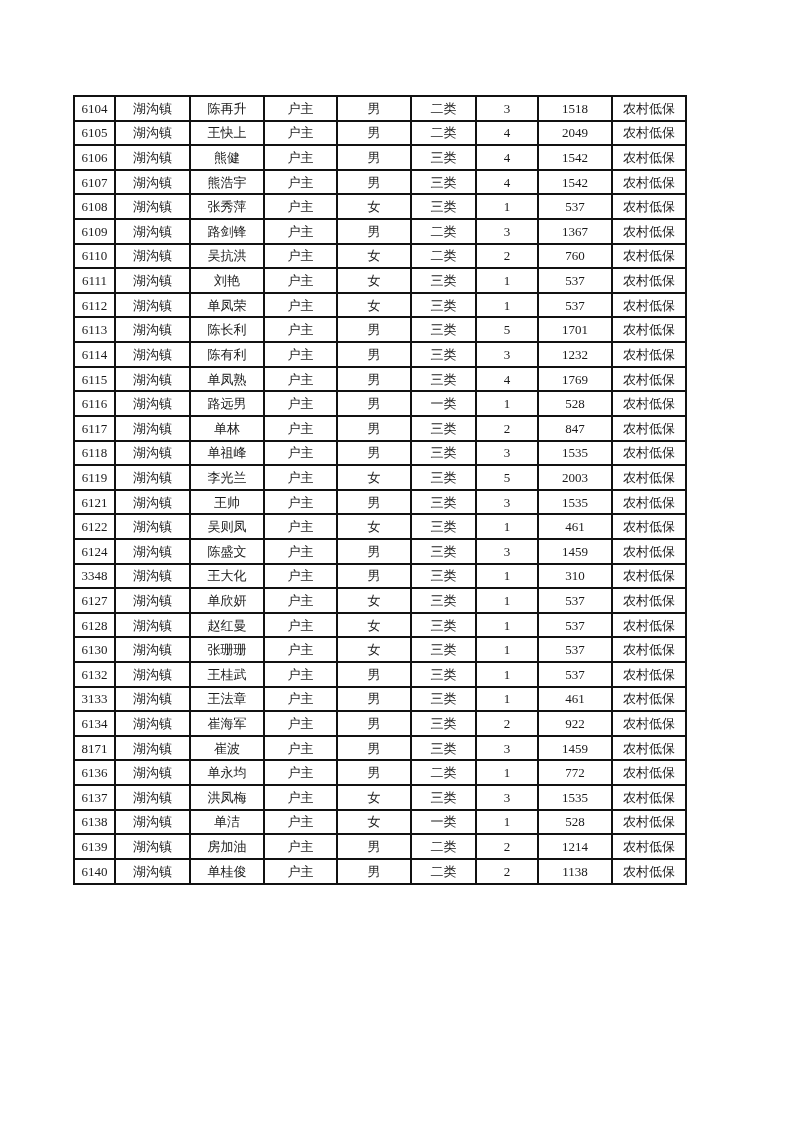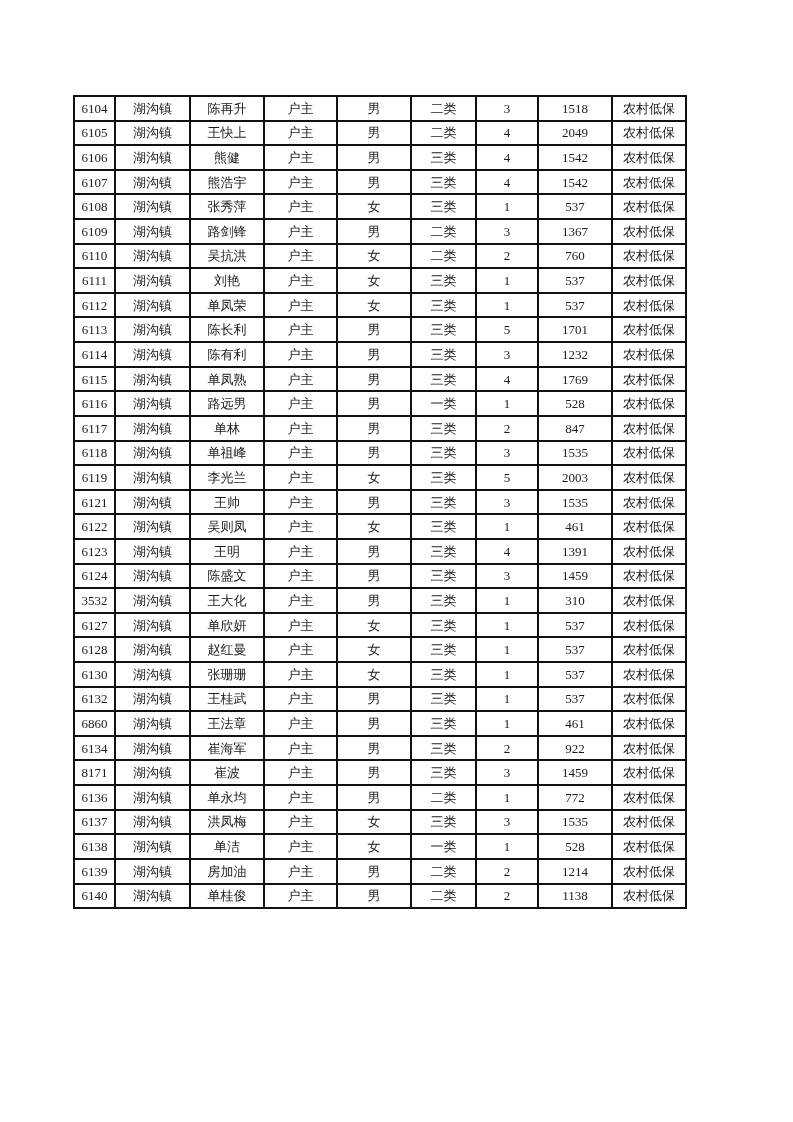--- a/index.html
+++ b/index.html
@@ -248,43 +248,32 @@
           <td>湖沟镇</td>
           <td>吴则凤</td>
           <td>户主</td>
           <td>女</td>
           <td>三类</td>
           <td>1</td>
           <td>461</td>
           <td>农村低保</td>
         </tr>
         <tr>
-          <td>6123</td>
-          <td>湖沟镇</td>
-          <td>王明</td>
-          <td>户主</td>
-          <td>男</td>
-          <td>三类</td>
-          <td>4</td>
-          <td>1391</td>
-          <td>农村低保</td>
-        </tr>
-        <tr>
           <td>6124</td>
           <td>湖沟镇</td>
           <td>陈盛文</td>
           <td>户主</td>
           <td>男</td>
           <td>三类</td>
           <td>3</td>
           <td>1459</td>
           <td>农村低保</td>
         </tr>
         <tr>
-          <td>3532</td>
+          <td>3348</td>
           <td>湖沟镇</td>
           <td>王大化</td>
           <td>户主</td>
           <td>男</td>
           <td>三类</td>
           <td>1</td>
           <td>310</td>
           <td>农村低保</td>
         </tr>
         <tr>
@@ -325,21 +314,21 @@
           <td>湖沟镇</td>
           <td>王桂武</td>
           <td>户主</td>
           <td>男</td>
           <td>三类</td>
           <td>1</td>
           <td>537</td>
           <td>农村低保</td>
         </tr>
         <tr>
-          <td>6860</td>
+          <td>3133</td>
           <td>湖沟镇</td>
           <td>王法章</td>
           <td>户主</td>
           <td>男</td>
           <td>三类</td>
           <td>1</td>
           <td>461</td>
           <td>农村低保</td>
         </tr>
         <tr>

